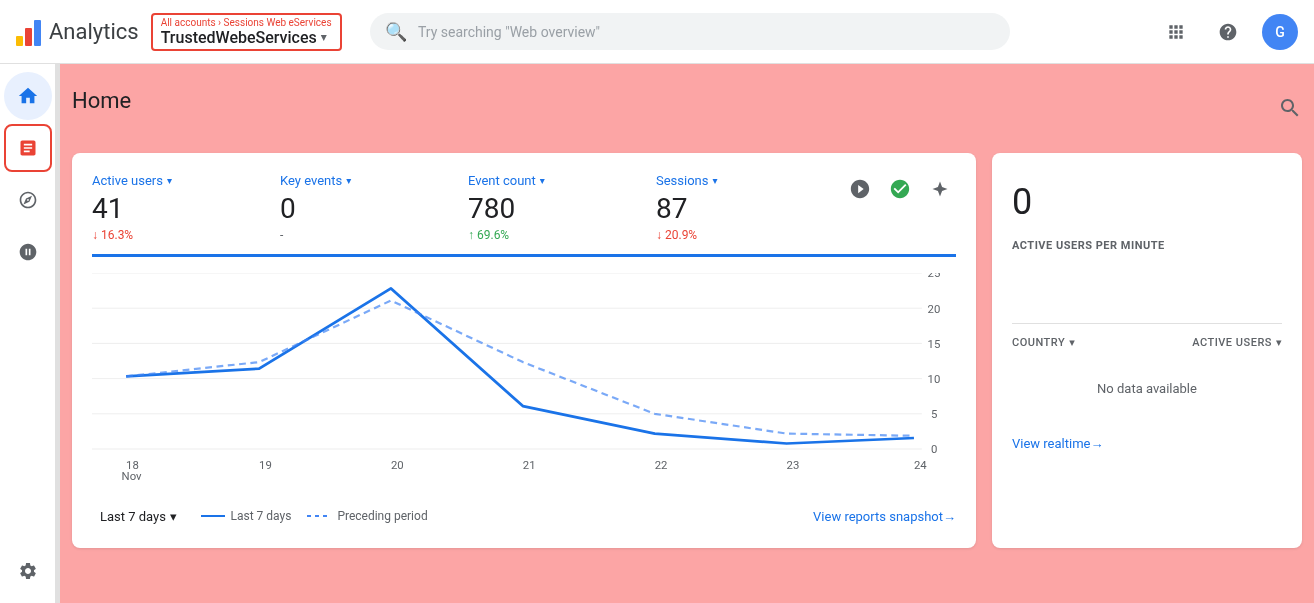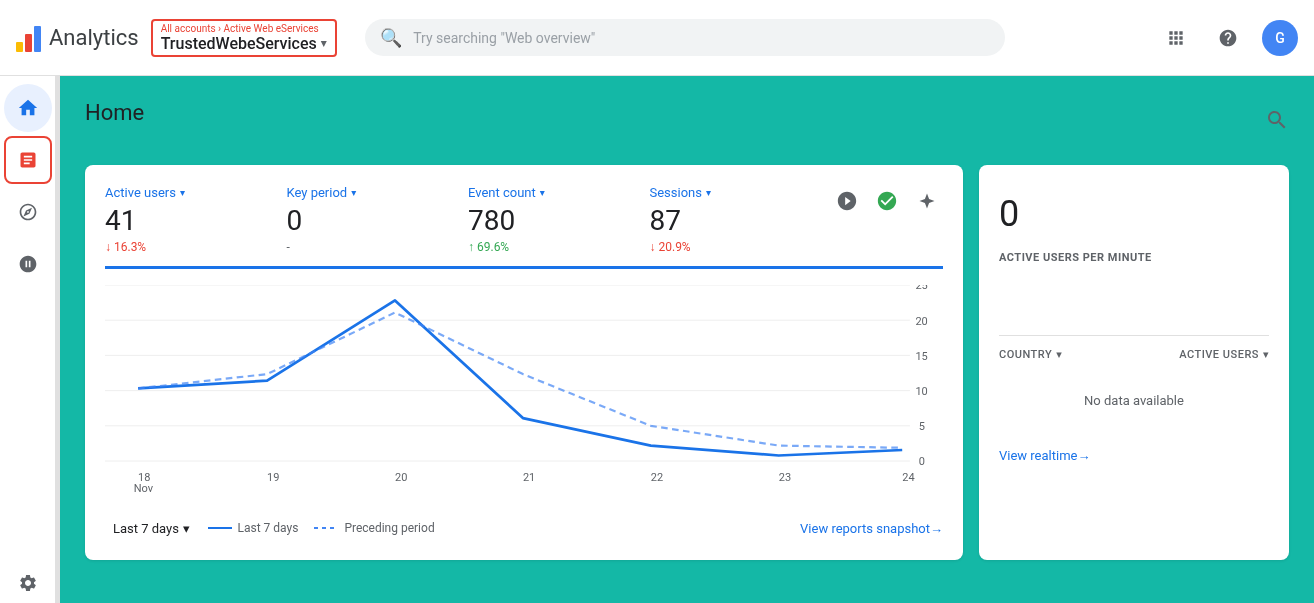--- a/index.html
+++ b/index.html
@@ -5,21 +5,21 @@
     * { box-sizing: border-box; margin: 0; padding: 0; }
     body { font-family: 'Google Sans', Roboto, Arial, sans-serif; background: #f8f9fa; color: #202124; font-size: 14px; }
 
     
     .header {
       display: flex;
       align-items: center;
       background: #fff;
       border-bottom: 1px solid #e0e0e0;
       padding: 0 16px;
-      height: 76px;
+      height: 64px;
       gap: 12px;
       position: relative;
       z-index: 10;
     }
     .header-logo {
       display: flex;
       align-items: center;
       gap: 8px;
       flex-shrink: 0;
     }
@@ -128,22 +128,22 @@
       border: 2px solid #ea4335;
       border-radius: 8px;
       color: #ea4335;
     }
     .sidebar-spacer { flex: 1; }
 
     
     .content {
       flex: 1;
       overflow-y: auto;
-      padding: 24px 25px;
-      background: #14b8a6;
+      padding: 24px 12px;
+      background: #fca5a5;
     }
 
     .page-title {
       font-size: 22px;
       font-weight: 400;
       color: #202124;
       margin-bottom: 20px;
     }
 
     
@@ -367,21 +367,21 @@
       <div class="logo-bar logo-bar-2"></div>
       <div class="logo-bar logo-bar-3"></div>
     </div>
     <span class="header-title">Analytics</span>
   </div>
 
   <div class="property-selector">
     <div class="property-breadcrumb">
       <span>All accounts</span>
       <span> › </span>
-      <span style="color:#ea4335">Active Web eServices</span>
+      <span style="color:#ea4335">Sessions Web eServices</span>
     </div>
     <div class="property-name">
       <span>TrustedWebeServices</span>
       <span class="dropdown-arrow">▾</span>
     </div>
   </div>
 
   <div class="search-bar">
     <span class="search-icon">🔍</span>
     <span class="search-placeholder">Try searching "Web overview"</span>
@@ -456,21 +456,21 @@
             <div class="metric-label">
               <span>Active users</span>
               <span class="dropdown-arrow">▾</span>
             </div>
             <div class="metric-value">41</div>
             <div class="metric-change down">↓ 16.3%</div>
           </div>
 
           <div class="metric-item">
             <div class="metric-label">
-              <span>Key period</span>
+              <span>Key events</span>
               <span class="dropdown-arrow">▾</span>
             </div>
             <div class="metric-value">0</div>
             <div class="metric-change neutral">-</div>
           </div>
 
           <div class="metric-item">
             <div class="metric-label">
               <span>Event count</span>
               <span class="dropdown-arrow">▾</span>
@@ -533,21 +533,21 @@
             <text x="611" y="178" font-size="10" fill="#5f6368">23</text>
             <text x="723" y="178" font-size="10" fill="#5f6368">24</text>
 
             <polyline points="30,94 147,87 263,14 379,121 495,146 611,155 723,150" fill="none" stroke="#1a73e8" stroke-width="2.5" stroke-linejoin="round"></polyline>
 
             <polyline points="30,94 147,81 263,25 379,81 495,128 611,146 723,148" fill="none" stroke="#4285f4" stroke-width="2" stroke-dasharray="6,4" stroke-linejoin="round" opacity="0.7"></polyline>
           </svg>
         </div>
 
         <div class="chart-footer">
-          <div style="display:flex; align-items:center; gap:10px;">
+          <div style="display:flex; align-items:center; gap:16px;">
             <div class="date-range-selector">
               <span>Last 7 days</span>
               <span>▾</span>
             </div>
             <div class="chart-legend">
               <div class="legend-item">
                 <div class="legend-line-solid"></div>
                 <span>Last 7 days</span>
               </div>
               <div class="legend-item">

